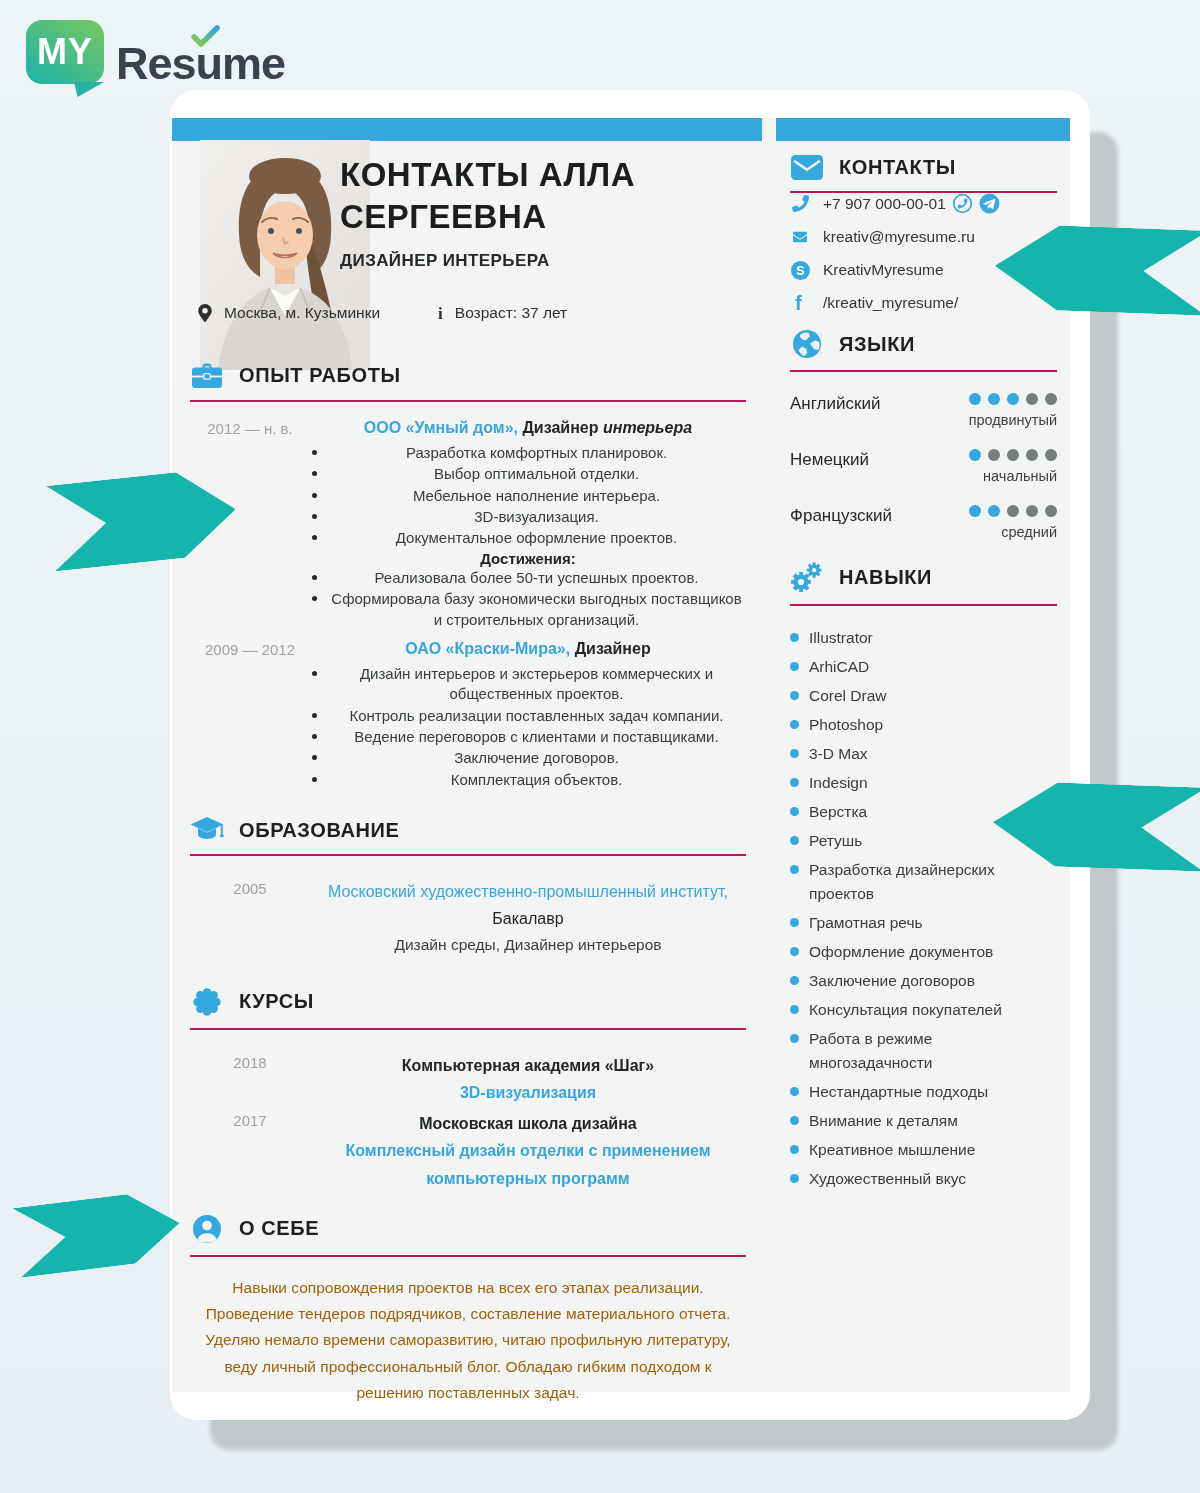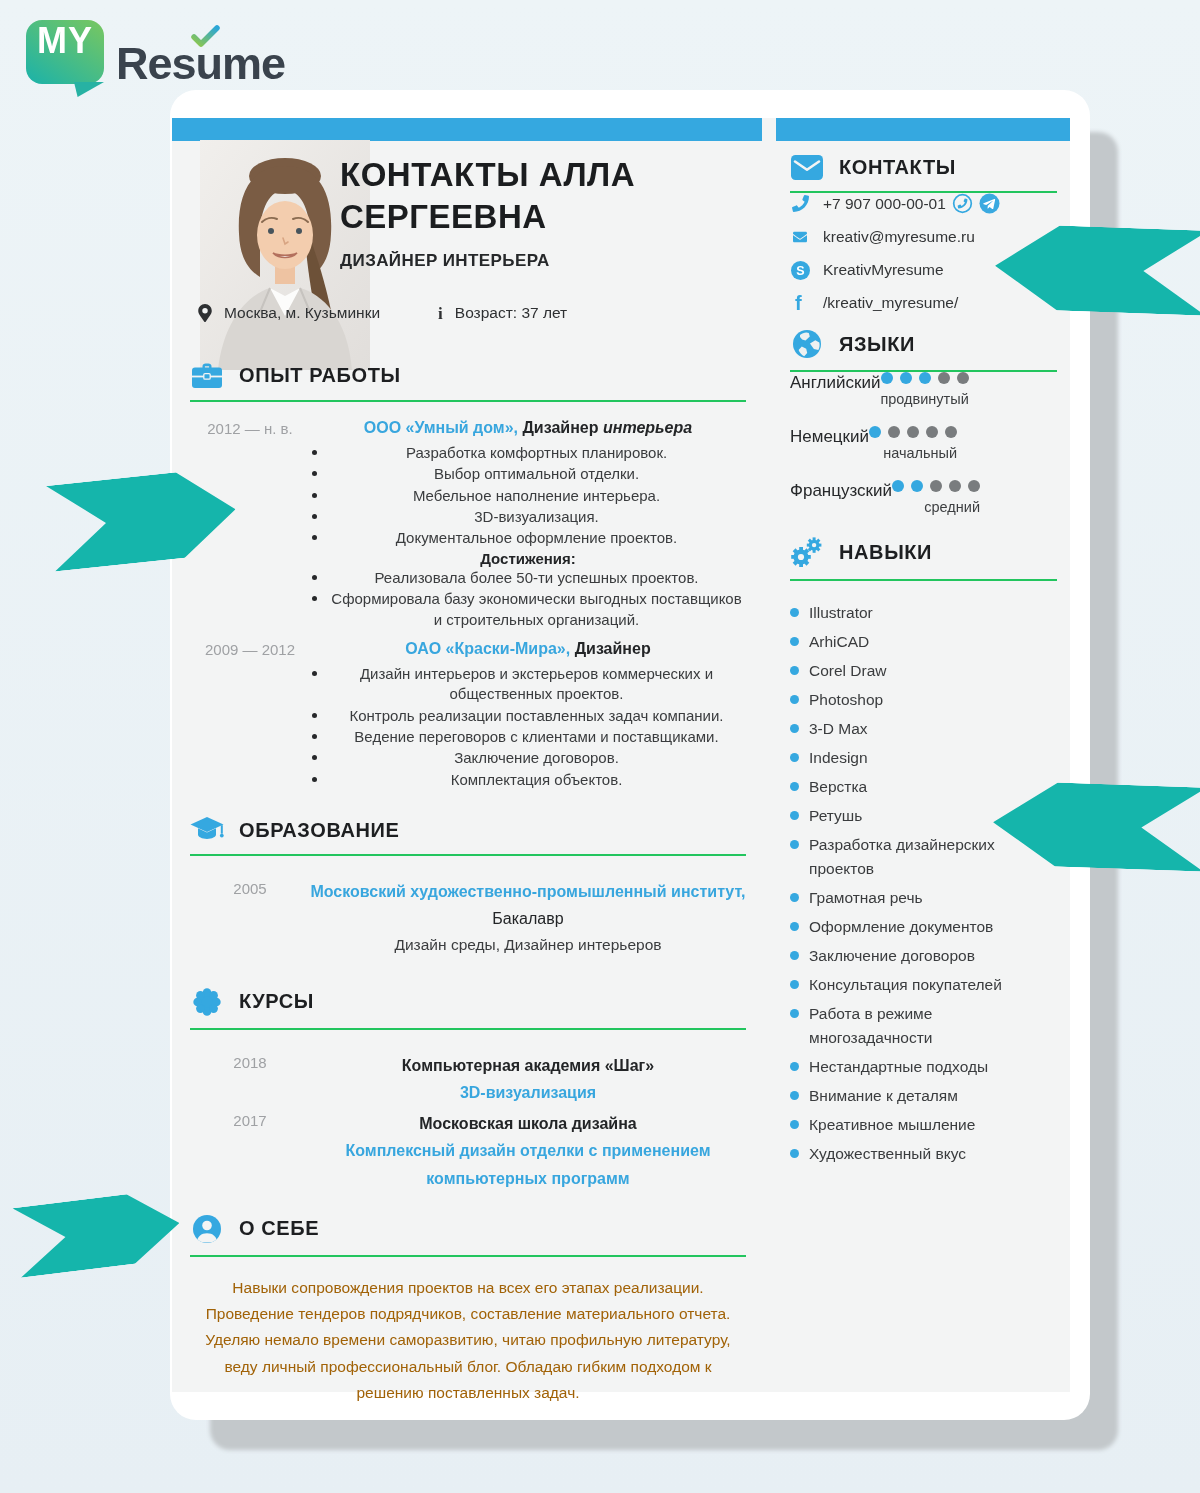--- a/index.html
+++ b/index.html
@@ -6,21 +6,21 @@
   body{
     width:1200px;height:1493px;position:relative;overflow:hidden;
     background:linear-gradient(180deg,#edf4f7 0%,#e7eff4 100%);
     font-family:"Liberation Sans",sans-serif;
     -webkit-font-smoothing:antialiased;
   }
   
   .logo{position:absolute;left:26px;top:20px;display:flex;align-items:flex-start;gap:12px;cursor:pointer;}
   .logo-badge{position:relative;width:78px;height:64px;border-radius:16px;
     background:linear-gradient(215deg,#74c663 5%,#1fb3a6 95%);
-    display:flex;justify-content:center;
+    display:flex;align-items:center;justify-content:center;
     color:#fff;font-size:36px;font-weight:700;letter-spacing:1px;}
   .logo-badge::after{content:'';position:absolute;left:48px;bottom:-13px;width:30px;height:15px;
     background:#27b2a3;clip-path:polygon(0 0,100% 0,12% 100%);}
   .logo-word{position:relative;margin-top:18px;font-size:45px;font-weight:700;color:#3a434d;letter-spacing:-1px;}
   .logo-check{position:absolute;left:74px;top:-14px;}
   
   .card{position:absolute;left:170px;top:90px;width:920px;height:1330px;background:#fff;
     border-radius:26px;box-shadow:34px 36px 4px -6px #c3c8cb;overflow:hidden;}
   .sheet{position:absolute;left:2px;top:28px;width:898px;height:1274px;background:#f3f4f4;}
   .bar{position:absolute;top:0;height:23px;background:#35a8e0;}
@@ -32,56 +32,56 @@
   .name-block{position:absolute;left:168px;top:36px;width:445px;}
   .name-block h1{margin:0;font-size:33px;line-height:1.28;font-weight:700;color:#1b1d1f;letter-spacing:.5px;}
   .cand-title{margin-top:13px;font-size:17px;font-weight:700;color:#26282a;letter-spacing:.4px;}
   .info-row{position:absolute;left:26px;top:186px;display:flex;align-items:flex-start;font-size:15.5px;color:#2e3032;}
   .info-row .txt{margin-left:12px;}
   .info-i{margin-left:58px;font-weight:800;font-size:17px;font-family:"Liberation Serif",serif;}
   
   .left-col{position:absolute;left:18px;top:244px;width:556px;text-align:center;}
   .right-col{position:absolute;left:618px;top:37px;width:267px;}
   
-  .section-head{display:flex;align-items:center;gap:15px;border-bottom:2px solid #22c55e;padding-bottom:11px;}
+  .section-head{display:flex;align-items:center;gap:15px;border-bottom:2px solid #be185d;padding-bottom:11px;}
   .section-head .sh-icon{width:34px;display:flex;justify-content:center;align-items:center;}
   .section-head h2{margin:0;font-size:20px;font-weight:800;color:#1d1f21;letter-spacing:.6px;}
   
   #job-list{margin-top:16px;}
   .job{display:grid;grid-template-columns:120px 1fr;margin-bottom:8px;}
   .job-period,.edu-period{font-size:15px;color:#9fa1a4;padding-top:2px;}
   .job-title{font-size:16px;font-weight:700;color:#232527;line-height:1.3;margin-bottom:4px;}
   .company{color:#38a6de;cursor:pointer;}
   .role{font-weight:700;}
   .role-italic{font-style:italic;font-weight:600;}
   ul.duties{list-style:none;margin:0;padding:0;}
   ul.duties li{position:relative;padding-left:17px;font-size:15px;color:#3a3c3e;line-height:1.36;margin-bottom:1px;}
   ul.duties li::before{content:'';position:absolute;left:2px;top:7px;width:5px;height:5px;border-radius:50%;background:#26282a;}
   .ach-label{font-weight:700;font-size:15px;color:#232527;margin:1px 0;}
   
   .sec-edu{margin-top:26px;}
   .sec-courses{margin-top:28px;}
   .sec-about{margin-top:22px;}
   #education-list,#course-list{margin-top:22px;}
   .edu-row{display:grid;grid-template-columns:120px 1fr;margin-bottom:4px;}
-  .edu-school{font-size:16px;font-weight:700;color:#38a6de;line-height:1.7;cursor:pointer;}
+  .edu-school{font-size:16px;font-weight:400;color:#38a6de;line-height:1.7;cursor:pointer;}
   .edu-degree{font-size:16px;font-weight:400;color:#232527;line-height:1.7;}
   .edu-details{font-size:15.5px;color:#3a3c3e;line-height:1.7;}
   .course-school{font-size:16px;font-weight:700;color:#232527;line-height:1.7;}
   .course-name{font-size:16px;font-weight:700;color:#38a6de;line-height:1.7;cursor:pointer;}
   .about-text{margin:18px 0 0;font-size:15.5px;line-height:1.7;color:#a16207;}
   
   #contact-list{}
   .contact-row{display:flex;align-items:center;margin-bottom:13px;font-size:15.5px;color:#333537;cursor:pointer;}
   .c-icon{width:20px;display:flex;justify-content:center;margin-right:13px;}
   .c-text{line-height:20px;}
   .c-badge{margin-left:6px;display:flex;align-items:center;}
   
   .sec-langs{margin-top:16px;}
-  .lang-row{display:flex;justify-content:flex-start;align-items:flex-start;margin-bottom:19px;}
+  .lang-row{display:flex;justify-content:space-between;align-items:flex-start;margin-top:21px;margin-bottom:19px;}
   .lang-name{font-size:17px;color:#26282a;padding-top:1px;}
   .lang-right{text-align:right;}
   .dots{display:flex;gap:7px;justify-content:flex-end;}
   .dot{width:12px;height:12px;border-radius:50%;background:#797c7e;}
   .dot.filled{background:#35a8e0;}
   .lang-level{margin-top:7px;font-size:14.5px;color:#3c3e40;}
   
   .sec-skills{margin-top:22px;}
   ul#skill-list{list-style:none;margin:20px 0 0;padding:0;}
   ul#skill-list li{position:relative;padding-left:19px;max-width:218px;font-size:15.5px;color:#3a3c3e;line-height:1.55;margin-bottom:5px;}

